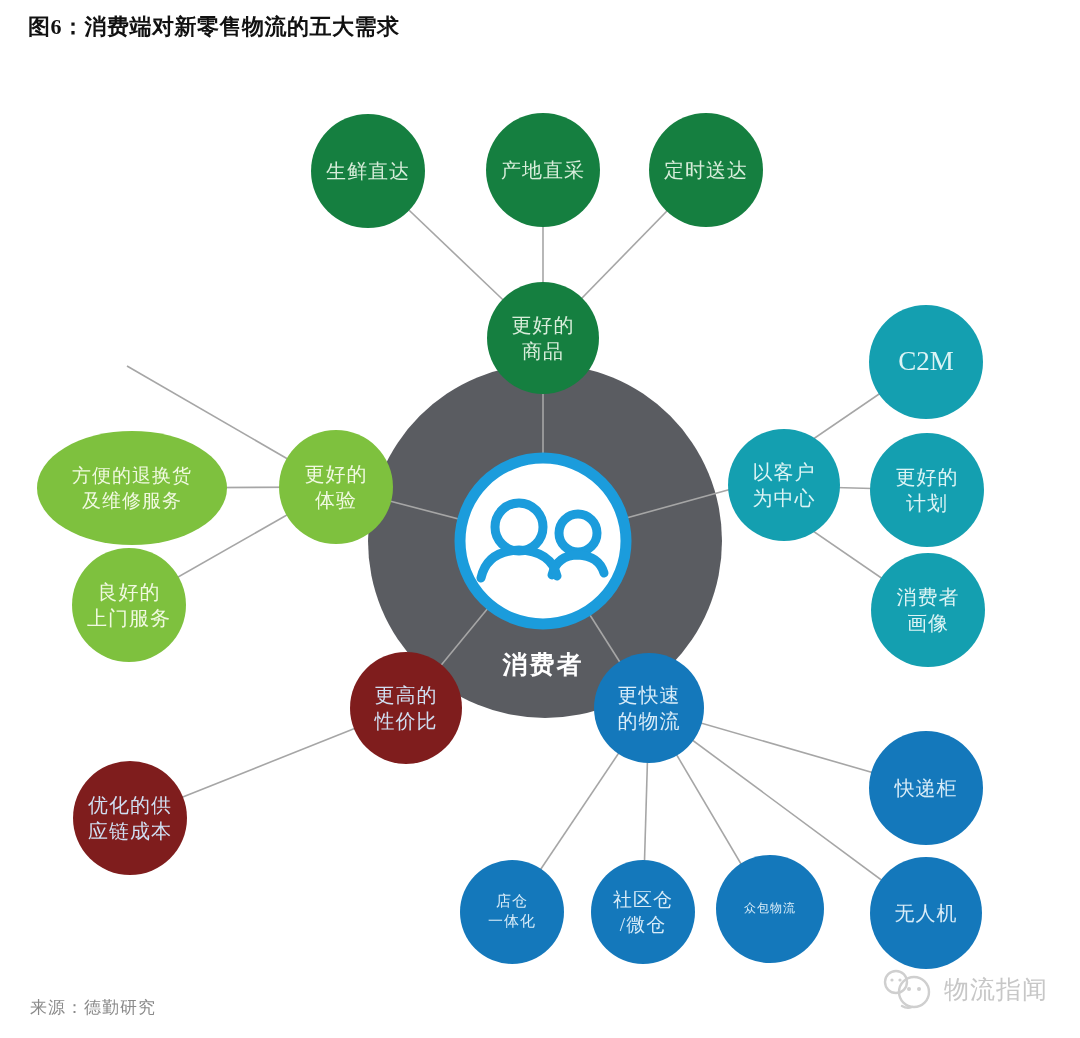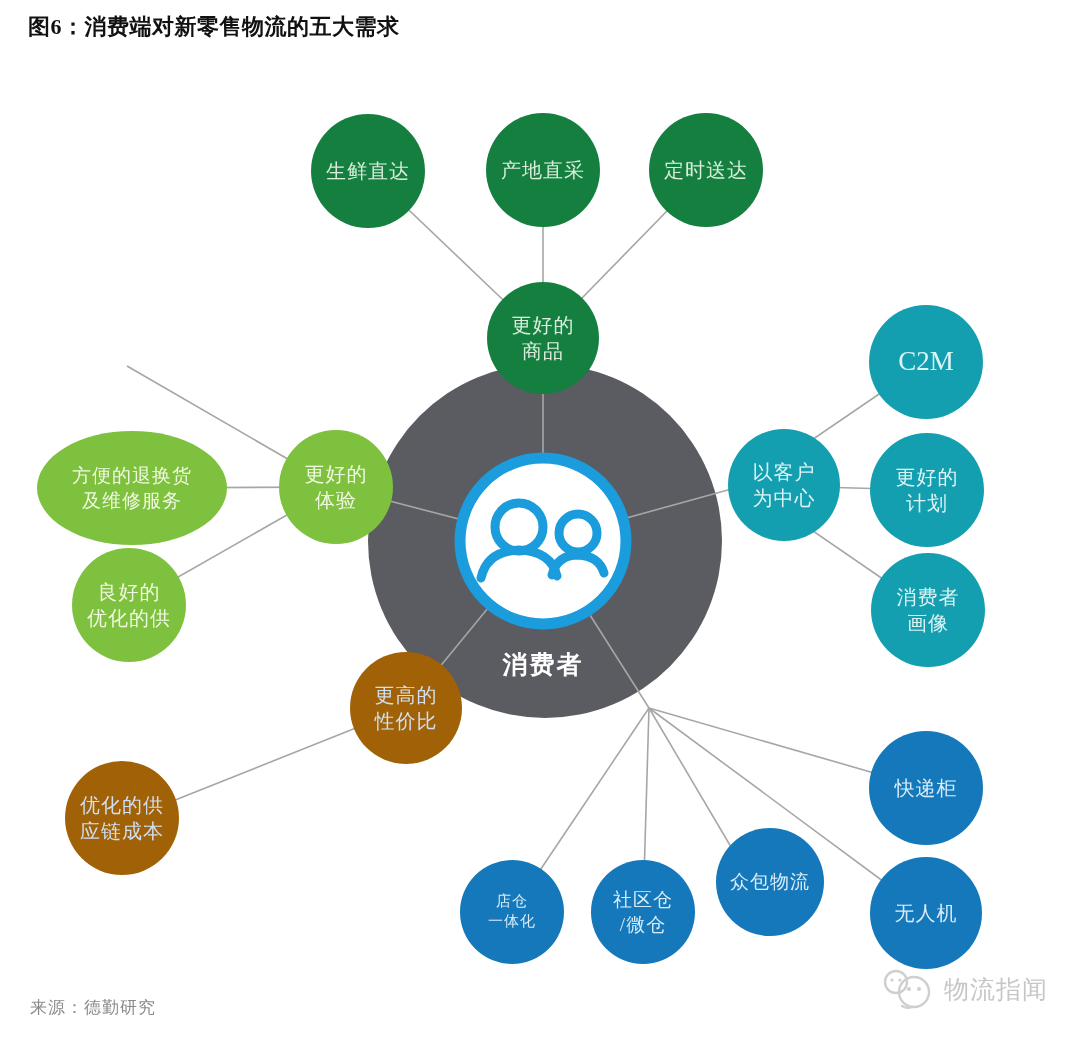--- a/index.html
+++ b/index.html
@@ -13,46 +13,46 @@
   }
   svg.underlay{position:absolute;left:0;top:0;z-index:0;}
   .bubble{
     position:absolute;border-radius:50%;display:flex;align-items:center;justify-content:center;
     text-align:center;white-space:pre-line;line-height:1.32;font-size:20px;z-index:2;
     letter-spacing:1px;
   }
   .bg-dgreen{background:#157f40;color:#d8edda;}
   .bg-lgreen{background:#7ec13e;color:#f0f9e0;}
   .bg-teal{background:#149fb0;color:#dcf4f5;}
-  .bg-navy{background:#a16207;color:#d0dff2;}
+  .bg-navy{background:#7f1d1d;color:#d0dff2;}
   .bg-blue{background:#1478bb;color:#d8ecf8;}
 
   .b-goods{left:487px;top:282px;width:112px;height:112px;}
   .b-fresh{left:311px;top:114px;width:114px;height:114px;}
   .b-origin{left:486px;top:113px;width:114px;height:114px;}
   .b-trace{left:649px;top:113px;width:114px;height:114px;}
 
   .b-exp{left:279px;top:430px;width:114px;height:114px;}
   .b-ontime{left:70px;top:309px;width:114px;height:114px;}
   .b-return{left:37px;top:431px;width:190px;height:114px;font-size:19px;}
   .b-door{left:72px;top:548px;width:114px;height:114px;}
 
   .b-cust{left:728px;top:429px;width:112px;height:112px;}
   .b-c2m{left:869px;top:305px;width:114px;height:114px;font-size:27px;letter-spacing:0;}
   .b-plan{left:870px;top:433px;width:114px;height:114px;}
   .b-profile{left:871px;top:553px;width:114px;height:114px;}
 
   .b-value{left:350px;top:652px;width:112px;height:112px;}
-  .b-supply{left:65px;top:761px;width:114px;height:114px;}
+  .b-supply{left:73px;top:761px;width:114px;height:114px;}
 
   .b-fast{left:594px;top:653px;width:110px;height:110px;}
   .b-locker{left:869px;top:731px;width:114px;height:114px;}
   .b-store{left:460px;top:860px;width:104px;height:104px;font-size:15px;}
   .b-community{left:591px;top:860px;width:104px;height:104px;font-size:19px;}
-  .b-crowd{left:716px;top:828px;width:108px;height:108px;font-size:19px;}
+  .b-crowd{left:716px;top:855px;width:108px;height:108px;font-size:12px;}
   .b-drone{left:870px;top:857px;width:112px;height:112px;}
 
   .consumer-label{
     position:absolute;left:443px;top:648px;width:200px;text-align:center;z-index:3;
     color:#ffffff;font-size:25px;font-weight:bold;letter-spacing:2px;
   }
   .source{
     position:absolute;left:30px;top:996px;font-size:17px;color:#8a8a8a;z-index:3;letter-spacing:1px;
   }
   .watermark{
@@ -106,29 +106,31 @@
   </svg>
 
   <div class="bubble bg-dgreen b-goods">更好的
 商品</div>
   <div class="bubble bg-lgreen b-exp">更好的
 体验</div>
   <div class="bubble bg-teal b-cust">以客户
 为中心</div>
   <div class="bubble bg-navy b-value">更高的
 性价比</div>
+  <div class="bubble bg-blue b-fast">更快速
+的物流</div>
 
   <div class="bubble bg-dgreen b-origin">产地直采</div>
   <div class="bubble bg-dgreen b-fresh">生鲜直达</div>
   <div class="bubble bg-dgreen b-trace">定时送达</div>
 
   <div class="bubble bg-lgreen b-return">方便的退换货
 及维修服务</div>
   <div class="bubble bg-lgreen b-door">良好的
-优化的供</div>
+上门服务</div>
 
   <div class="bubble bg-teal b-c2m">C2M</div>
   <div class="bubble bg-teal b-plan">更好的
 计划</div>
   <div class="bubble bg-teal b-profile">消费者
 画像</div>
 
   <div class="bubble bg-navy b-supply">优化的供
 应链成本</div>
 

